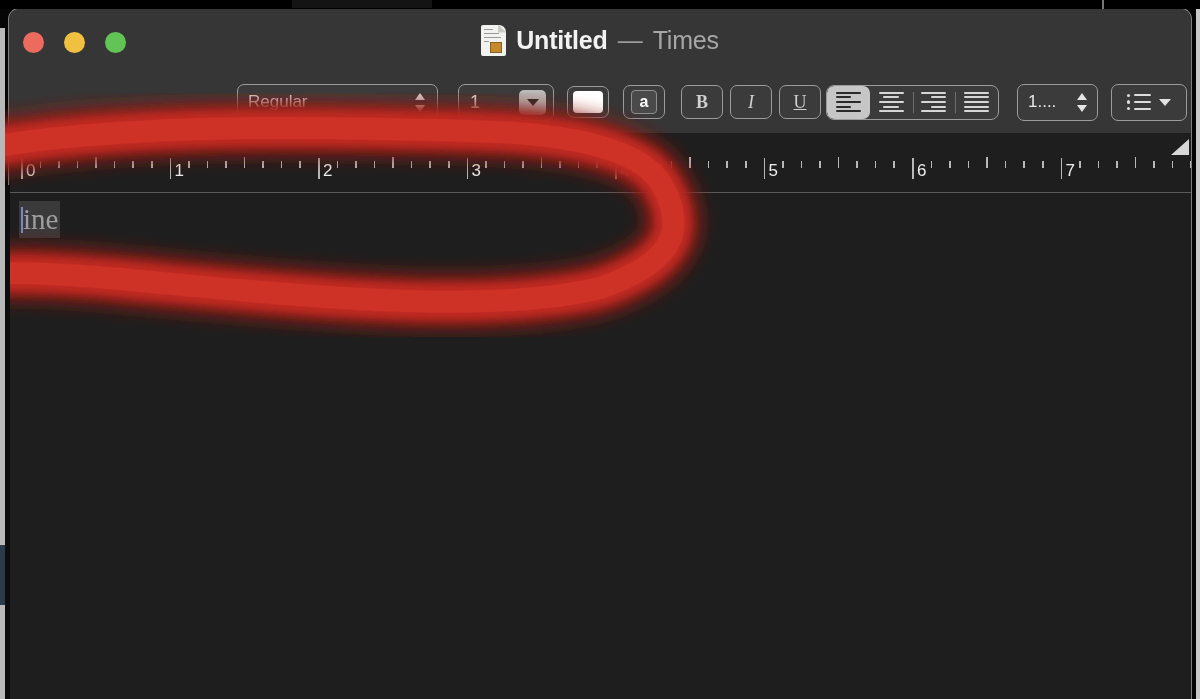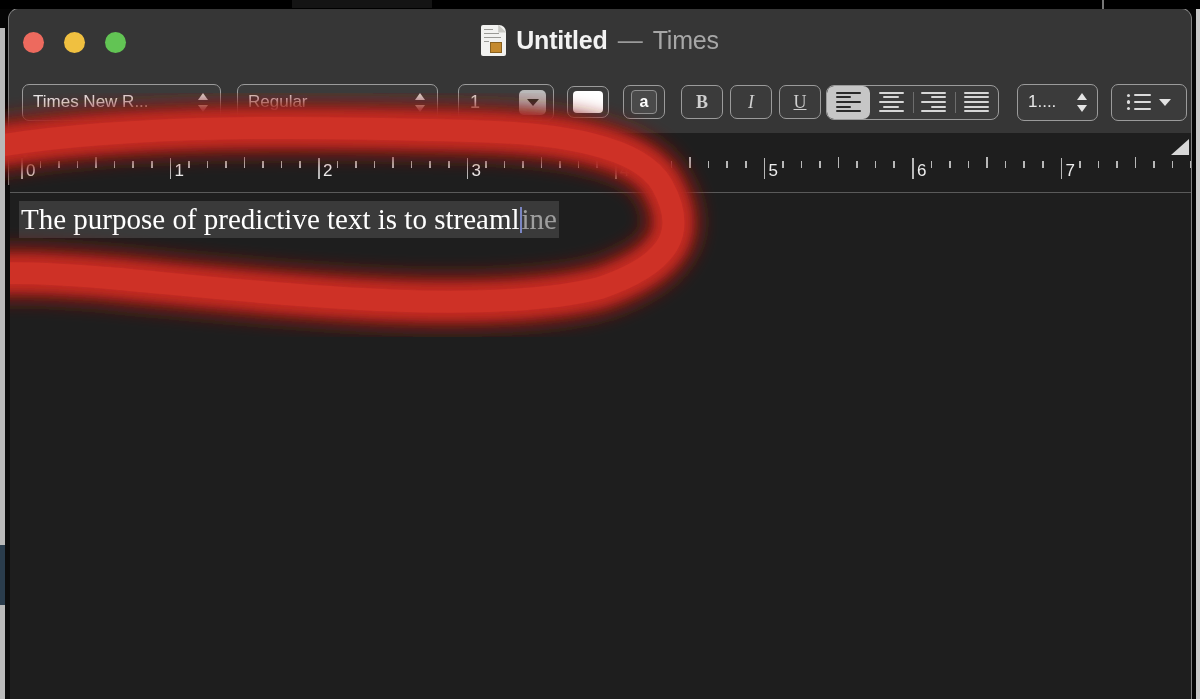--- a/index.html
+++ b/index.html
@@ -265,27 +265,20 @@
           <span class="fold"></span>
         </span>
         <span class="title-main">Untitled</span>
         <span class="title-dash">—</span>
         <span class="title-edited">Times</span>
       </div>
     </div>
 
     <div class="toolbar">
 
-      <div class="ctl font-family">
-        <span class="lbl">Times New R...</span>
-        <span class="stepper">
-          <span class="up"></span>
-            <span class="dn"></span>
-        </span>
-      </div>
 
       <div class="ctl font-style">
         <span class="lbl">Regular</span>
         <span class="stepper">
           <span class="up"></span>
             <span class="dn"></span>
         </span>
       </div>
 
       <div class="ctl font-size">
@@ -452,21 +445,20 @@
           <span class="tick-label" style="left: 1056.5px;">7</span>
         </div>
       <span class="indent-left-top"></span>
       <span class="indent-left-tri"></span>
       <span class="indent-right-tri"></span>
       <span class="ruler-sep"></span>
     </div>
 
     <div class="doc">
       <div class="doc-line">
-        <span class="typed">The purpose of predictive text is to streaml</span>
         <span class="caret"></span>
         <span class="suggest">ine</span>
       </div>
     </div>
 
   </div>
 
   <span class="frame-top-left"></span>
   <span class="frame-left"></span>
   <span class="frame-left-dark"></span>

